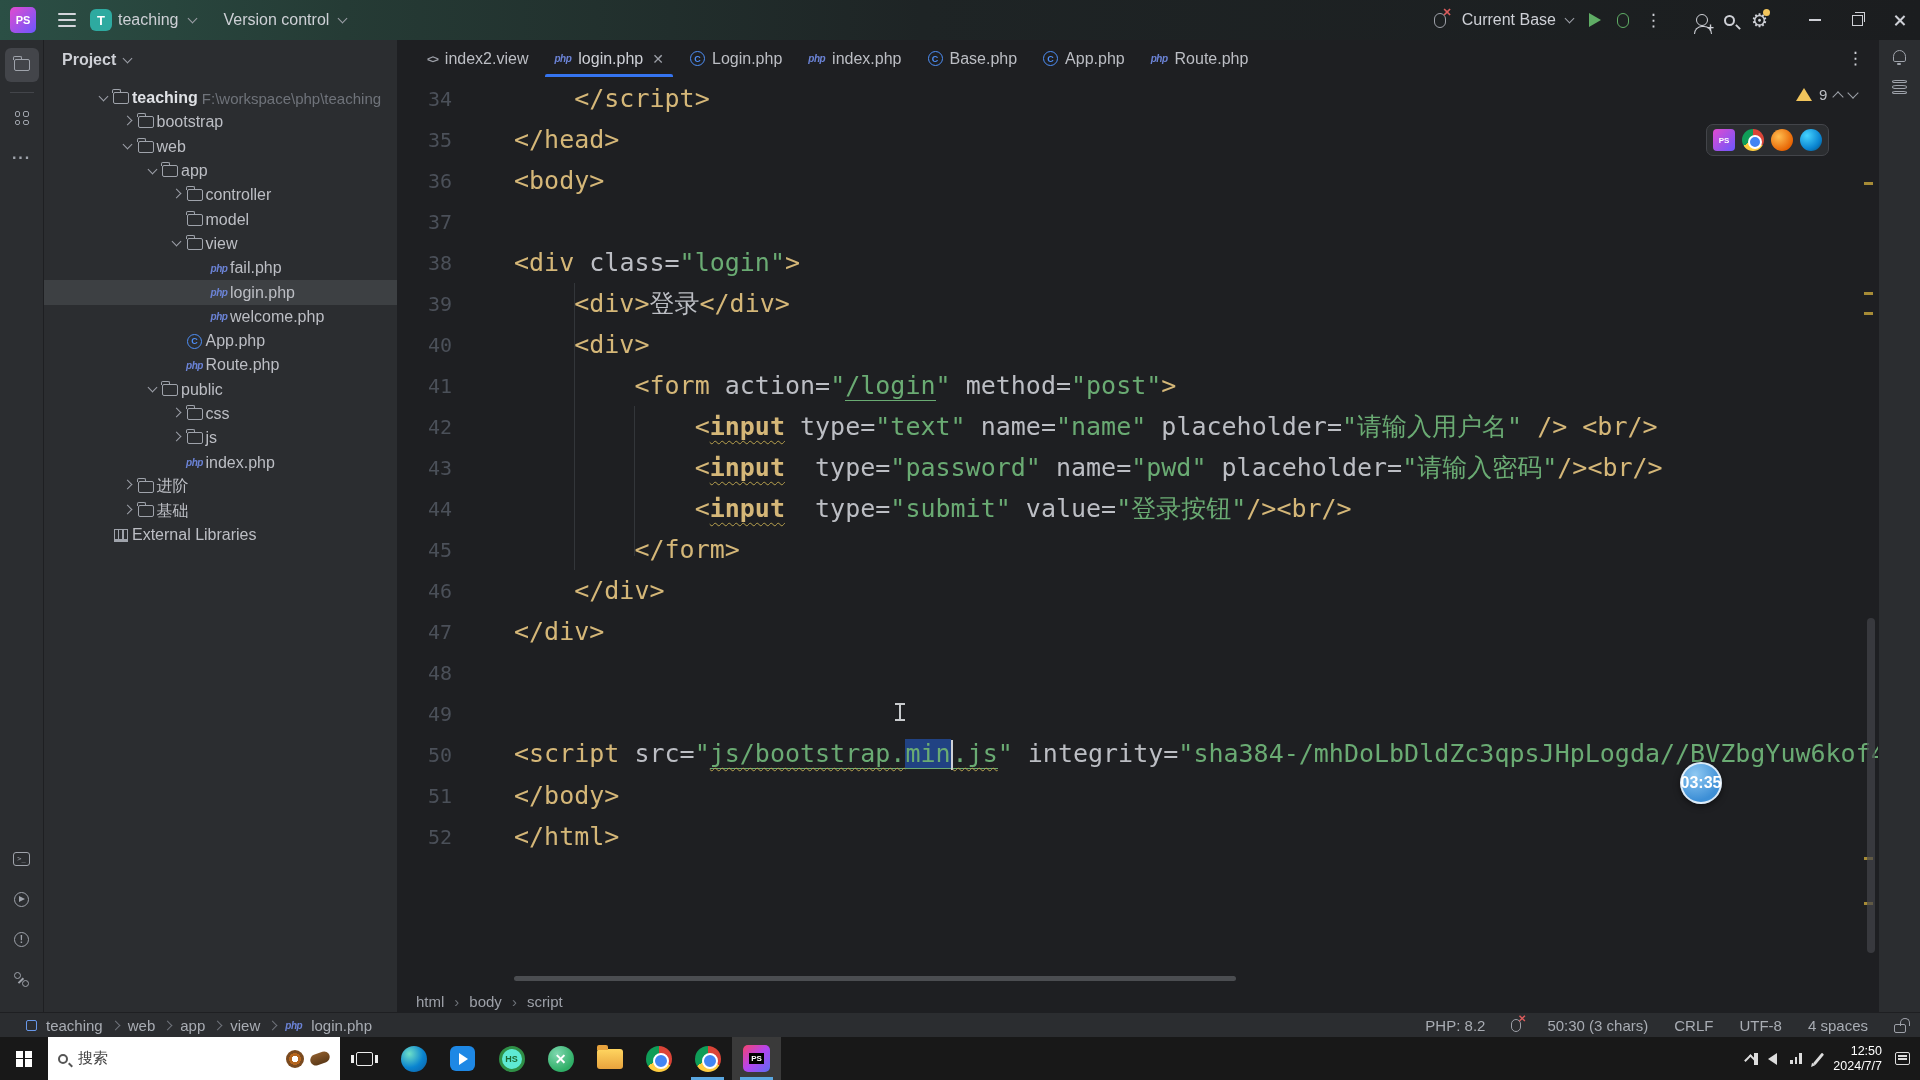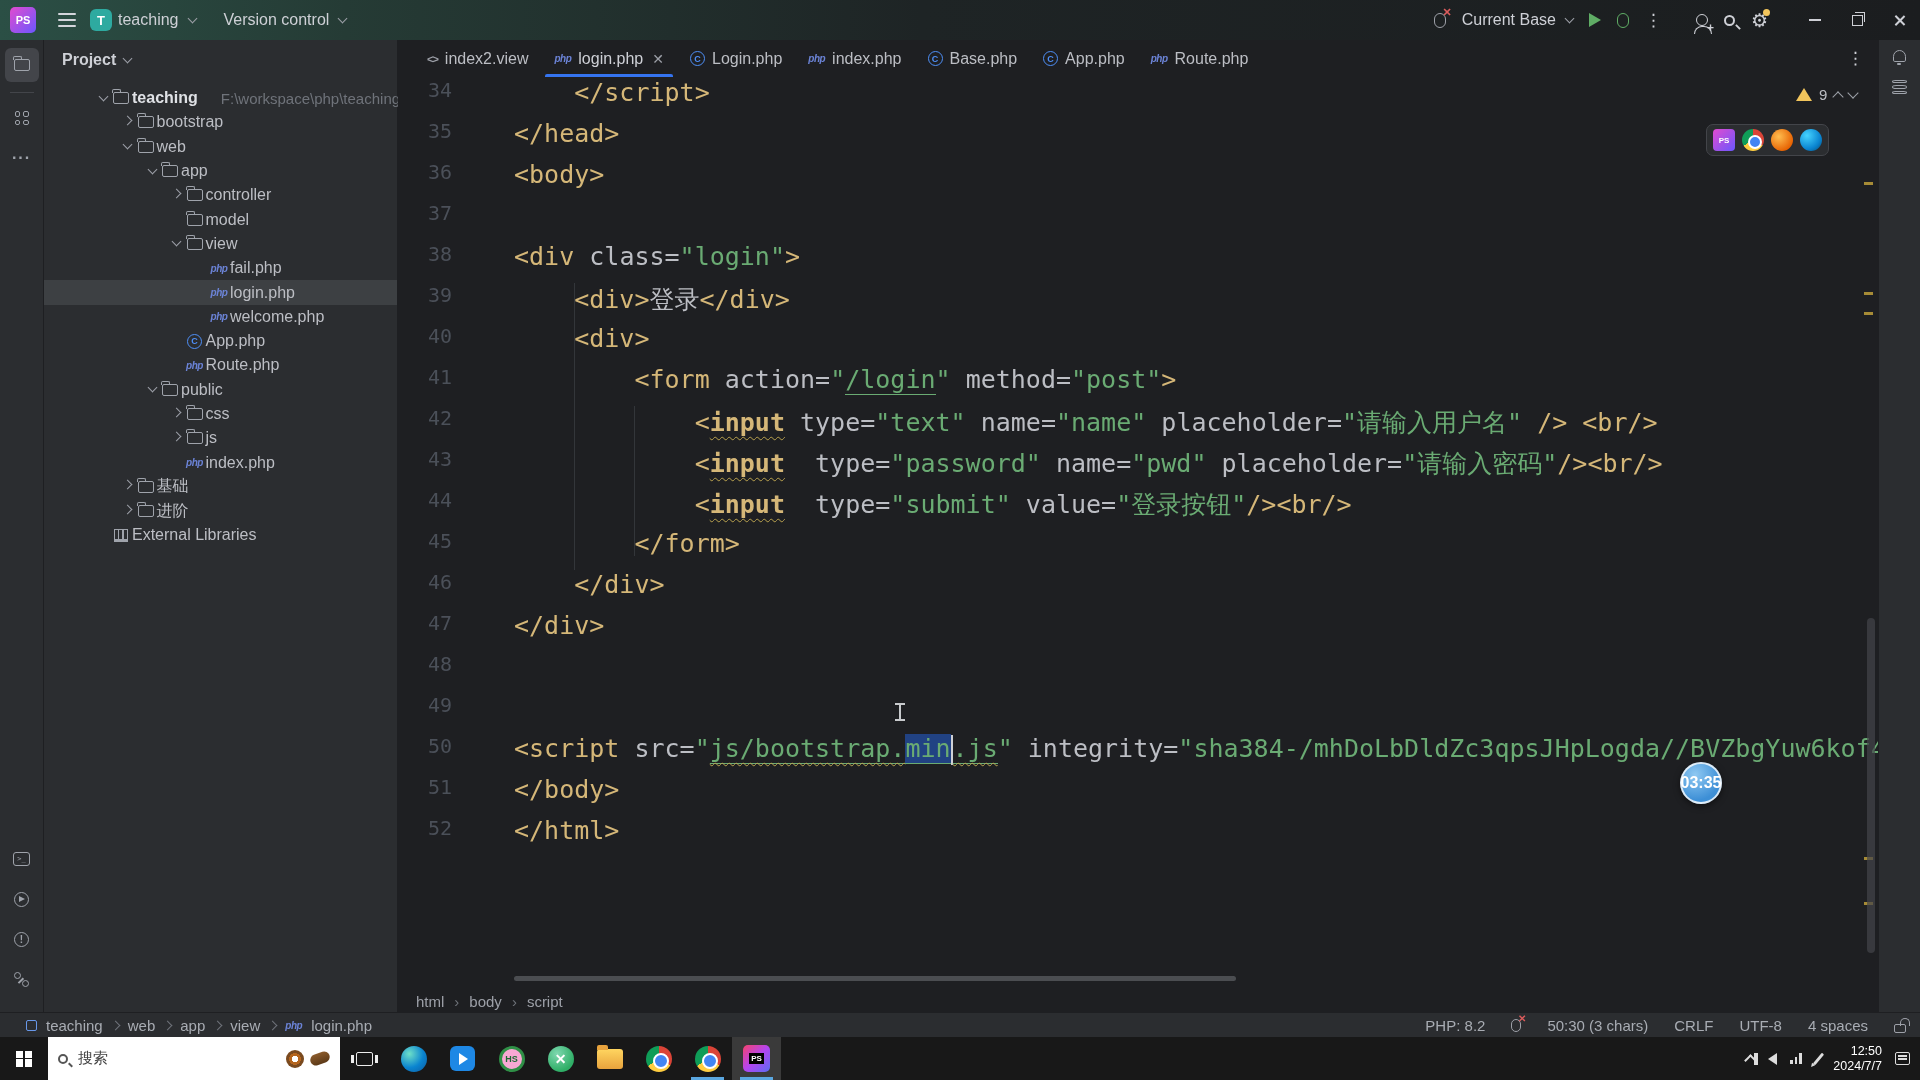--- a/index.html
+++ b/index.html
@@ -74,42 +74,42 @@
   .project-panel { position:absolute; left:44px; top:40px; width:354px; height:972px; background:#2b2d30;
     border-right:1px solid #1e1f22; color:#bcbec4; }
   .pp-header { height:40px; display:flex; align-items:center; padding-left:18px; font-size:16px;
     color:#ced0d6; font-weight:600; gap:4px; }
   .tree { position:absolute; top:46px; left:0; right:0; }
   .tree-row { height:24.3px; display:flex; align-items:center; font-size:16px; white-space:nowrap; }
   .tree-row.selected { background:#3d4043; }
   .tr-chev { width:18px; display:inline-flex; justify-content:center; flex:none; }
   .tr-icon { width:22px; display:inline-flex; justify-content:center; flex:none; }
   .tr-label.bold { font-weight:700; color:#dfe1e5; }
-  .tr-path { color:#6f737a; margin-left:23px; font-size:15px; }
+  .tr-path { color:#6f737a; margin-left:4px; font-size:15px; }
   .fi-php { font-size:10px; font-style:italic; font-weight:bold; color:#6b83d6; letter-spacing:-0.5px; }
   .fi-class { width:15px; height:15px; border:1.5px solid #4e8ff7; border-radius:50%; color:#4e8ff7;
     font-size:9px; font-weight:bold; display:flex; align-items:center; justify-content:center; }
   .fi-html { font-size:11px; font-weight:bold; color:#9da0a8; letter-spacing:-1px; }
   .fi-library { width:14px; height:13px; border:1.5px solid #9fa3ab; border-bottom-width:3px;
     background:repeating-linear-gradient(90deg,transparent 0 3px,#9fa3ab 3px 4.5px); }
   .fi-scratch { width:14px; height:12px; position:relative;
     background:repeating-linear-gradient(180deg,#9fa3ab 0 1.6px,transparent 1.6px 5px); }
   .fi-scratch i { position:absolute; right:-3px; top:-3px; width:8px; height:8px; border-radius:50%; background:#3574f0; }
 
   
   .editor-col { position:absolute; left:398px; top:40px; width:1480px; height:972px; background:#1e1f22; }
   .tabbar { height:38px; display:flex; align-items:stretch; border-bottom:1px solid #1e1f22; padding-left:16px; position:relative; }
   .tab { display:flex; align-items:center; gap:7px; padding:0 13px; font-size:16px; color:#bcbec4; position:relative; }
   .tab.active { color:#ced0d6; }
   .tab.active::after { content:""; position:absolute; left:4px; right:4px; bottom:0; height:3px; background:#3574f0; border-radius:2px 2px 0 0; }
   .tab .close { color:#9da0a8; font-size:14px; margin-left:2px; }
   .tab-kebab { position:absolute; right:14px; top:8px; color:#ced0d6; font-size:17px; }
 
   .editor-area { position:absolute; left:0; top:38px; width:1480px; height:912px; overflow:hidden; }
-  .code-row { height:41px; display:flex; align-items:flex-start; white-space:pre;
+  .code-row { height:41px; display:flex; align-items:center; white-space:pre;
     font-family:"DejaVu Sans Mono","Liberation Mono",monospace; font-size:25px; }
   .ln { width:54px; flex:none; text-align:right; color:#4b5059; font-size:20px; margin-right:62px;
     font-family:"DejaVu Sans Mono",monospace; }
   .c-p { color:#bcbec4; } .c-t { color:#d5b778; } .c-a { color:#bcbec4; } .c-s { color:#6aab73; }
   .c-tq { color:#d5b778; text-decoration:underline wavy #b8a14e 1px; text-underline-offset:5px;font-weight:bold; }
   .c-sl { color:#6aab73; border-bottom:1px solid #6aab73; }
   .c-slq { color:#6aab73; border-bottom:1px solid #6aab73; text-decoration:underline wavy #b8a14e 1px; text-underline-offset:5px; }
   .c-sel { color:#6aab73; background:#214283; border-bottom:1px solid #6aab73; }
   .caret { display:inline-block; width:2px; height:30px; background:#ced0d6; vertical-align:middle; }
 
@@ -187,21 +187,21 @@
   .tk-apps { position:absolute; left:340px; top:0; display:flex; }
   .tk-slot { width:49px; height:43px; display:flex; align-items:center; justify-content:center; position:relative; }
   .tk-slot.active { background:#3a3a3a; }
   .tk-slot .runline { position:absolute; bottom:0; left:8px; right:8px; height:3px; background:#5aa7e0; }
   .ap-taskview { width:17px; height:14px; border:1.8px solid #eee; border-radius:2px; position:relative; }
   .ap-taskview::before { content:""; position:absolute; left:-6px; top:2px; width:3px; height:8px; background:#eee; }
   .ap-taskview::after { content:""; position:absolute; right:-6px; top:2px; width:3px; height:8px; background:#eee; }
   .ap-edge { width:26px; height:26px; border-radius:50%; background:radial-gradient(circle at 32% 30%,#6ee0c8,#0a84d0 55%,#0d5a9e); }
   .ap-player { width:25px; height:25px; border-radius:6px; background:#1e88e5; display:flex; align-items:center; justify-content:center; }
   .ap-player i { width:0; height:0; border-left:9px solid #fff; border-top:6px solid transparent; border-bottom:6px solid transparent; margin-left:2px; }
-  .ap-hs { width:26px; height:26px; border-radius:50%; background:#f9a8d4; border:3px solid #2f8f46; color:#1d6b33;
+  .ap-hs { width:26px; height:26px; border-radius:50%; background:#5eead4; border:3px solid #2f8f46; color:#1d6b33;
     font-size:9px; font-weight:bold; display:flex; align-items:center; justify-content:center; }
   .ap-green { width:26px; height:26px; border-radius:50%; background:radial-gradient(circle at 35% 30%,#7fd8b0,#2fae66 70%);
     color:#fff; font-size:14px; display:flex; align-items:center; justify-content:center; font-weight:bold; }
   .ap-folder { width:26px; height:20px; border-radius:3px; background:linear-gradient(180deg,#ffd560,#e8a33d); position:relative; }
   .ap-folder::before { content:""; position:absolute; left:0; top:-4px; width:11px; height:5px; border-radius:2px 2px 0 0; background:#e8a33d; }
   .ap-chrome { width:26px; height:26px; border-radius:50%;
     background:conic-gradient(#db4437 0 33%,#ffcd40 33% 66%,#0f9d58 66% 100%); position:relative; }
   .ap-chrome::after { content:""; position:absolute; left:7px; top:7px; width:12px; height:12px; border-radius:50%;
     background:#4285f4; border:2.5px solid #fff; }
   .ap-ps { width:27px; height:27px; border-radius:5px; background:linear-gradient(135deg,#f5426c,#b345f1 50%,#5a6cf2);
@@ -444,30 +444,30 @@
           </span>
           <span class="tr-label">index.php</span>
         </div>
         <div class="tree-row" style="padding-left: 72.5px;">
           <span class="tr-chev">
             <span class="chev right"></span>
           </span>
           <span class="tr-icon">
             <span class="ic-folder"></span>
           </span>
+          <span class="tr-label">进阶</span>
+        </div>
+        <div class="tree-row" style="padding-left: 72.5px;">
+          <span class="tr-chev">
+            <span class="chev right"></span>
+          </span>
+          <span class="tr-icon">
+            <span class="ic-folder"></span>
+          </span>
           <span class="tr-label">基础</span>
-        </div>
-        <div class="tree-row" style="padding-left: 72.5px;">
-          <span class="tr-chev">
-            <span class="chev right"></span>
-          </span>
-          <span class="tr-icon">
-            <span class="ic-folder"></span>
-          </span>
-          <span class="tr-label">进阶</span>
         </div>
         <div class="tree-row" style="padding-left: 48px; text-align: center;">
           <span class="tr-chev"></span>
           <span class="tr-icon">
             <span class="fi-library"></span>
           </span>
           <span class="tr-label">External Libraries</span>
         </div>
       </div>
   </div>

